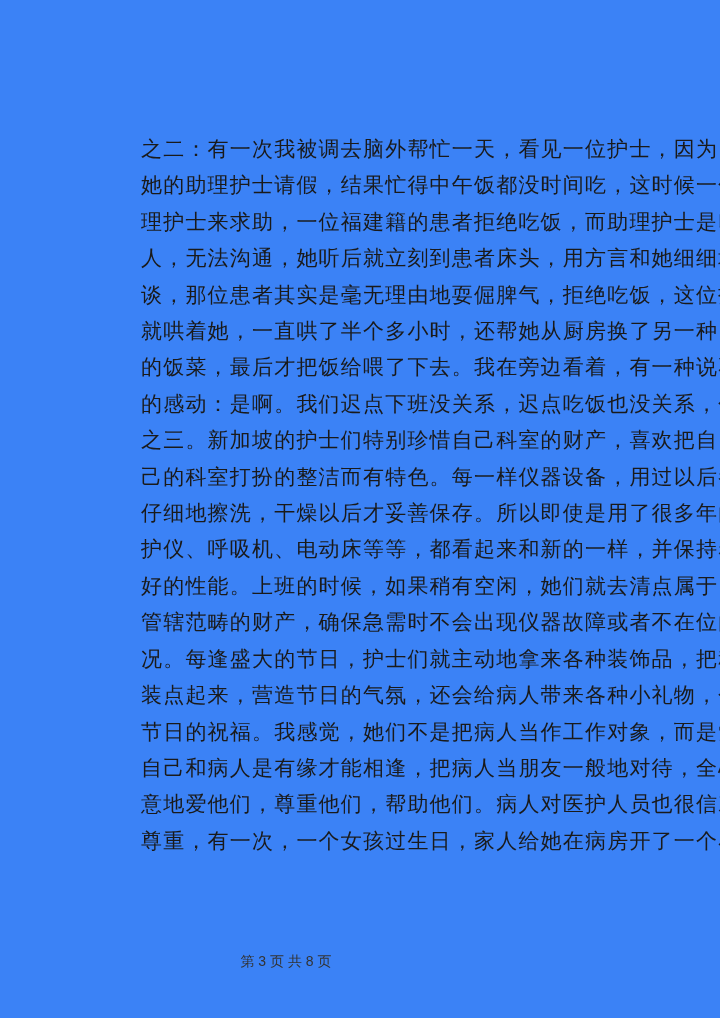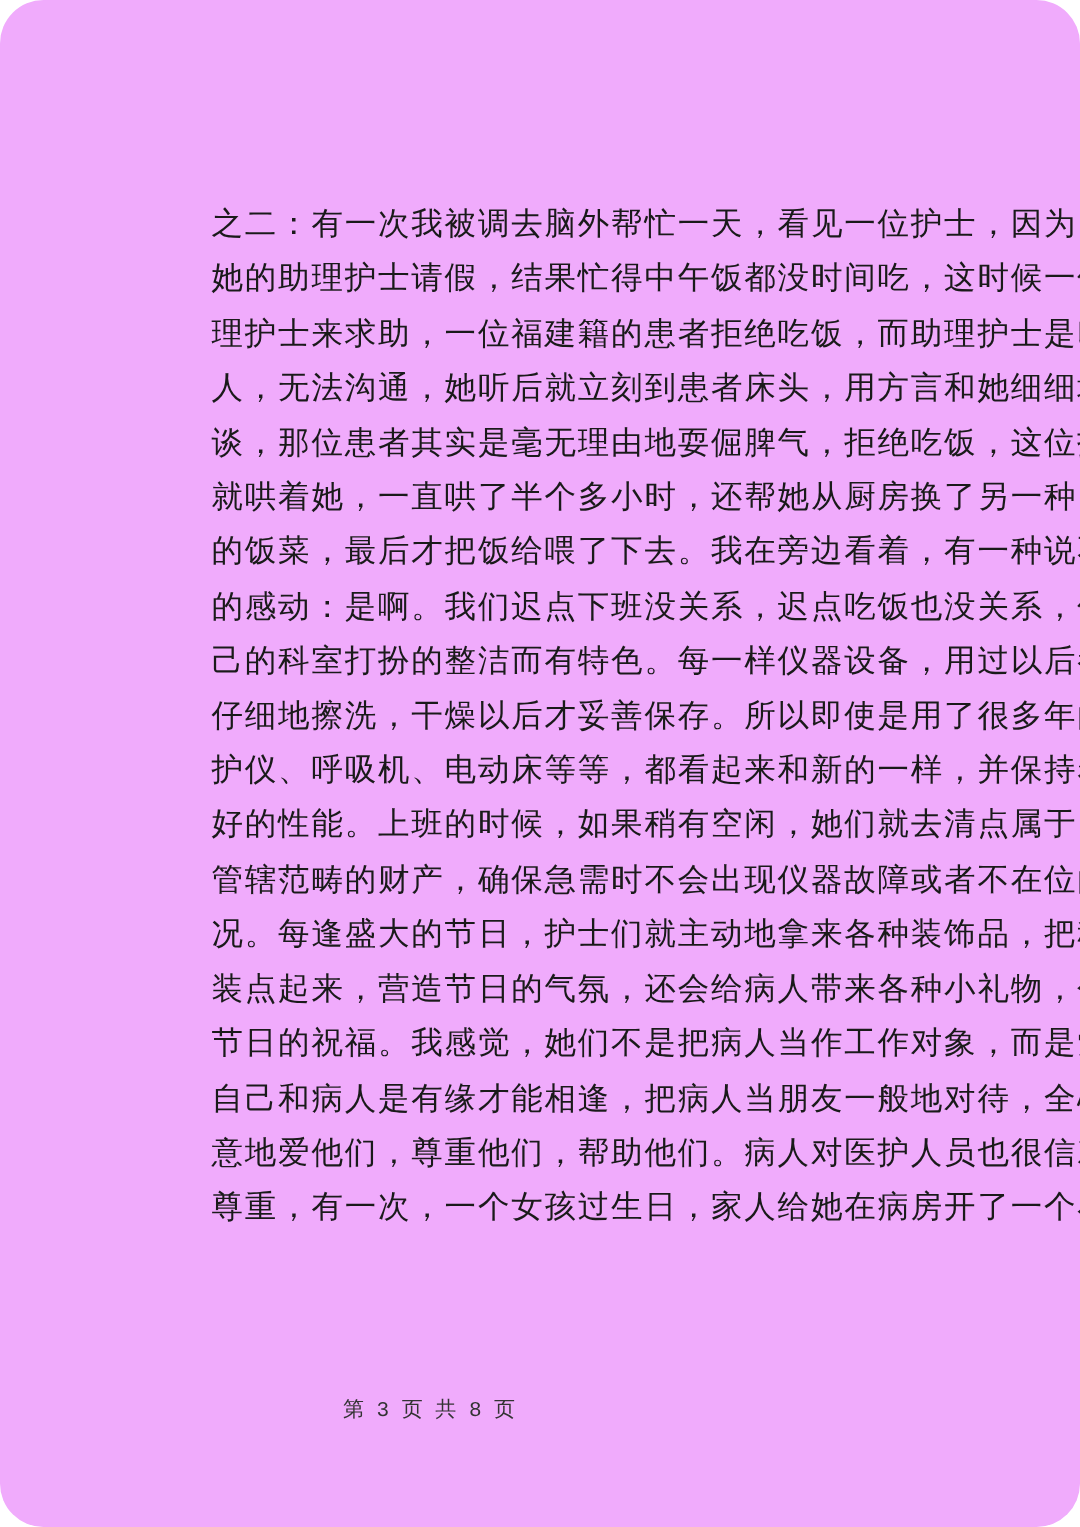--- a/index.html
+++ b/index.html
@@ -1,48 +1,49 @@
 <!DOCTYPE html>
 <html><head>
 <meta charset="utf-8">
 <style>
   html, body { margin: 0; padding: 0; background: #ffffff; }
   body { width: 720px; height: 1018px; position: relative; overflow: hidden; }
-  .page { position: absolute; left: 0; top: 0; width: 720px; height: 1018px; background: #f0abfc; border-radius: 29px; }
+  .page { position: absolute; left: 0; top: 0; width: 720px; height: 1018px; background: #3b82f6; }
   .content {
     position: absolute; left: 97px; top: 131px; width: 536px;
     font-family: "DejaVu Serif", "Liberation Serif", serif;
     font-size: 21px; line-height: 36.4px; color: #1a1a1a;
     text-align: justify; letter-spacing: 1.2px;
   }
   .para { margin: 0; text-indent: 44px; }
   .line { display: block; white-space: nowrap; text-align: justify; text-align-last: justify; }
   .line.last { text-align-last: left; }
   .footer {
-    position: absolute; left: 0; width: 572px; top: 931px; text-align: center;
-    font-family: Liberation Mono, monospace;
+    position: absolute; left: 0; width: 572px; top: 953px; text-align: center;
+    font-family: Liberation Sans, sans-serif;
     font-size: 14px; color: #333333;
   }
 </style>
 </head>
 <body>
 
 <div class="page">
   <div class="content">
     <div class="para">
       <span class="line">之二：有一次我被调去脑外帮忙一天，看见一位护士，因为</span>
       <span class="line">她的助理护士请假，结果忙得中午饭都没时间吃，这时候一位助</span>
       <span class="line">理护士来求助，一位福建籍的患者拒绝吃饭，而助理护士是印度</span>
       <span class="line">人，无法沟通，她听后就立刻到患者床头，用方言和她细细地交</span>
       <span class="line">谈，那位患者其实是毫无理由地耍倔脾气，拒绝吃饭，这位护士</span>
       <span class="line">就哄着她，一直哄了半个多小时，还帮她从厨房换了另一种口味</span>
       <span class="line">的饭菜，最后才把饭给喂了下去。我在旁边看着，有一种说不出</span>
       <span class="line">的感动：是啊。我们迟点下班没关系，迟点吃饭也没关系，但是</span>
     </div>
     <div class="para">
+      <span class="line">之三。新加坡的护士们特别珍惜自己科室的财产，喜欢把自</span>
       <span class="line">己的科室打扮的整洁而有特色。每一样仪器设备，用过以后都要</span>
       <span class="line">仔细地擦洗，干燥以后才妥善保存。所以即使是用了很多年的监</span>
       <span class="line">护仪、呼吸机、电动床等等，都看起来和新的一样，并保持着良</span>
       <span class="line">好的性能。上班的时候，如果稍有空闲，她们就去清点属于自己</span>
       <span class="line">管辖范畴的财产，确保急需时不会出现仪器故障或者不在位的情</span>
       <span class="line">况。每逢盛大的节日，护士们就主动地拿来各种装饰品，把科室</span>
       <span class="line">装点起来，营造节日的气氛，还会给病人带来各种小礼物，代表</span>
       <span class="line">节日的祝福。我感觉，她们不是把病人当作工作对象，而是觉得</span>
       <span class="line">自己和病人是有缘才能相逢，把病人当朋友一般地对待，全心全</span>
       <span class="line">意地爱他们，尊重他们，帮助他们。病人对医护人员也很信赖和</span>

